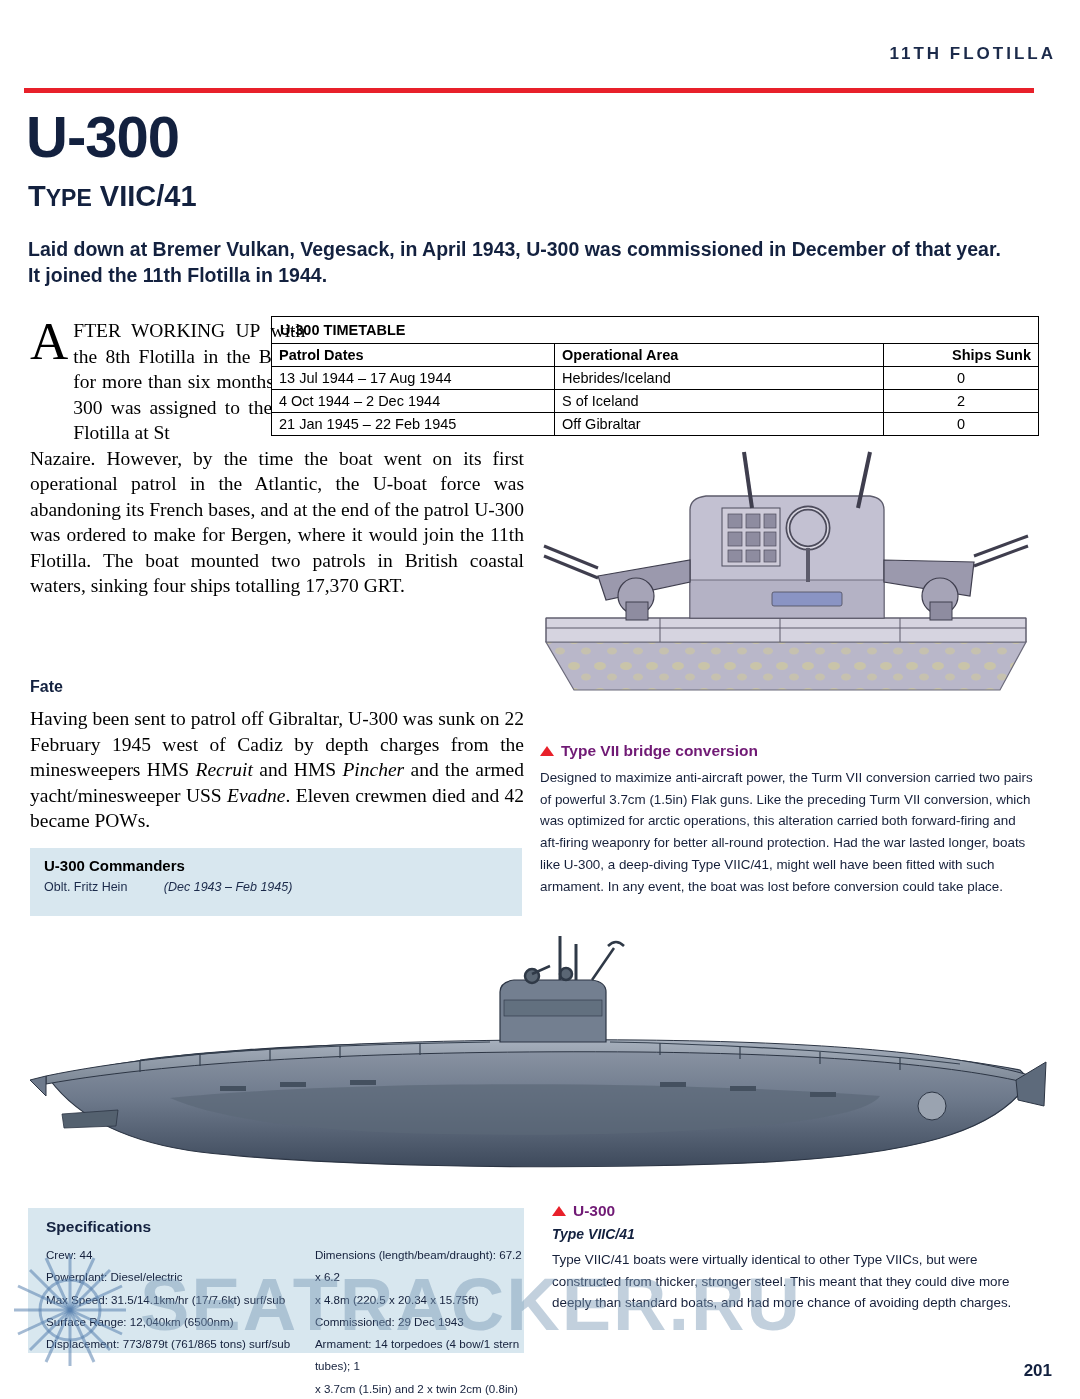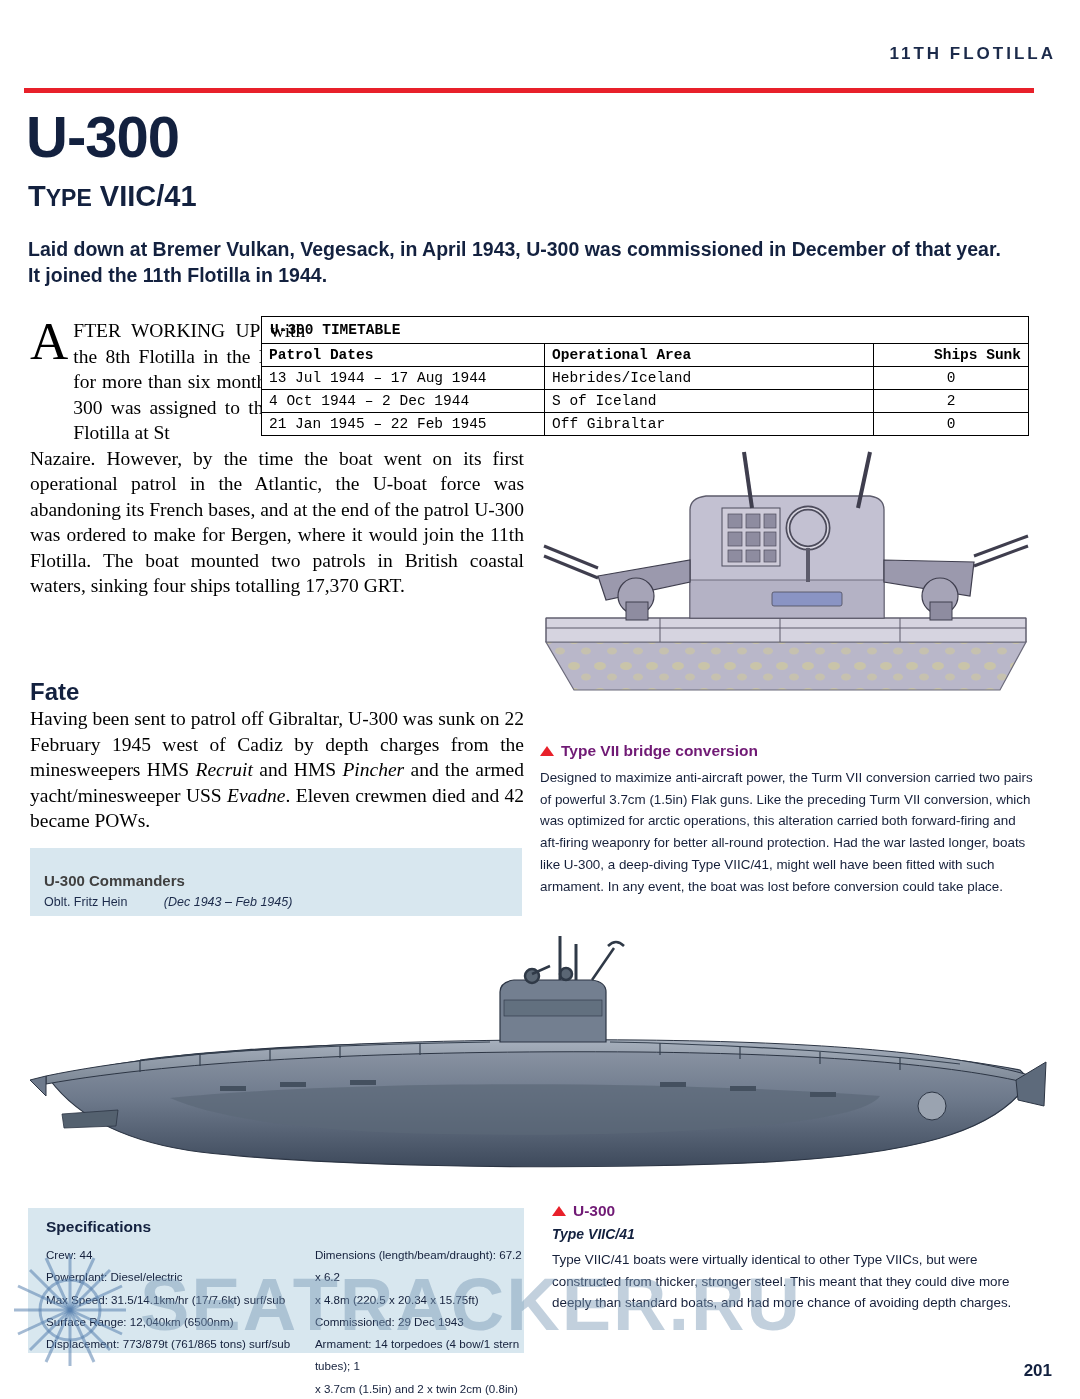--- a/index.html
+++ b/index.html
@@ -68,26 +68,26 @@
     font-family: "Liberation Sans", sans-serif;
     font-weight: bold;
     font-size: 19.5px;
     line-height: 1.35;
     color: #13213f;
   }
 
   
   .timetable {
     position: absolute;
-    left: 261px;
+    left: 271px;
     top: 316px;
     width: 768px;
     border: 1.5px solid #000;
     border-collapse: collapse;
-    font-family: Liberation Mono, monospace;
+    font-family: Liberation Sans, sans-serif;
     font-size: 14.5px;
     background: #fff;
   }
   .timetable caption {
     caption-side: top;
     text-align: left;
     font-weight: bold;
     font-size: 14.5px;
     padding: 5px 8px 5px 8px;
     border: 1.5px solid #000;
@@ -131,21 +131,21 @@
     width: 232px;
     float: left;
   }
 
   .fate-head {
     position: absolute;
     left: 30px;
     top: 678px;
     font-family: "Liberation Sans", sans-serif;
     font-weight: bold;
-    font-size: 24px;
+    font-size: 16px;
     color: #13213f;
   }
   .fate-text {
     position: absolute;
     left: 30px;
     top: 706px;
     width: 494px;
     font-family: "Liberation Serif", serif;
     font-size: 19.5px;
     line-height: 1.31;
@@ -157,25 +157,25 @@
   .commanders {
     position: absolute;
     left: 30px;
     top: 848px;
     width: 492px;
     height: 68px;
     background: #d8e7ef;
   }
   .commanders h4 {
     margin: 0;
-    padding: 24px 0 0 14px;
+    padding: 9px 0 0 14px;
     font-family: "Liberation Sans", sans-serif;
     font-size: 15px;
     font-weight: bold;
-    color: #404040;
+    color: #000000;
   }
   .commanders p {
     margin: 0;
     padding: 6px 0 0 14px;
     font-family: "Liberation Sans", sans-serif;
     font-size: 12.5px;
     color: #1b2a4a;
   }
   .commanders p i { font-style: italic; margin-left: 33px; }
 

